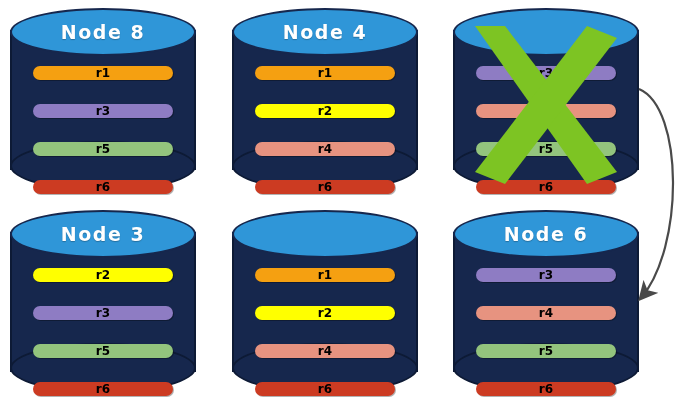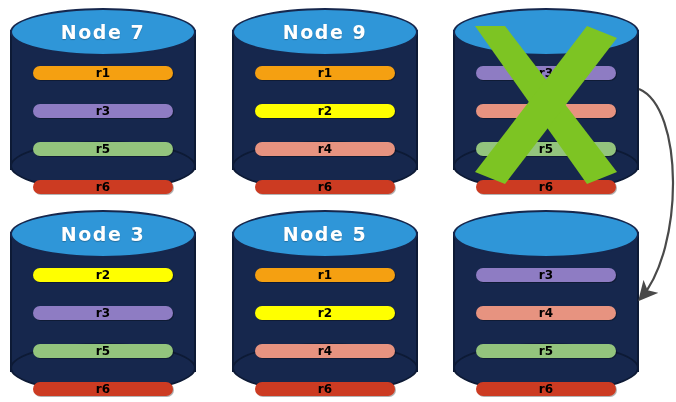--- a/index.html
+++ b/index.html
@@ -128,34 +128,34 @@
   <div class="node" style="left:10px; top:8px;">
     <div class="cyl-body"></div>
     <div class="cyl-bottom"></div>
     <div class="bars">
       <div class="bar" style="background: rgb(245, 160, 17);">r1</div>
       <div class="bar" style="background: rgb(142, 124, 195);">r3</div>
       <div class="bar" style="background: rgb(147, 196, 125);">r5</div>
       <div class="bar" style="background: rgb(204, 59, 34);">r6</div>
     </div>
     <div class="cyl-top"></div>
-    <div class="cyl-title">Node 7</div>
+    <div class="cyl-title">Node 8</div>
   </div>
 
   <div class="node" style="left:232px; top:8px;">
     <div class="cyl-body"></div>
     <div class="cyl-bottom"></div>
     <div class="bars">
       <div class="bar" style="background: rgb(245, 160, 17);">r1</div>
       <div class="bar" style="background: rgb(255, 255, 0);">r2</div>
       <div class="bar" style="background: rgb(231, 147, 128);">r4</div>
       <div class="bar" style="background: rgb(204, 59, 34);">r6</div>
     </div>
     <div class="cyl-top"></div>
-    <div class="cyl-title">Node 9</div>
+    <div class="cyl-title">Node 4</div>
   </div>
 
   <div class="node" style="left:453px; top:8px;">
     <div class="cyl-body"></div>
     <div class="cyl-bottom"></div>
     <div class="bars">
       <div class="bar" style="background: rgb(142, 124, 195);">r3</div>
       <div class="bar" style="background: rgb(231, 147, 128);">r4</div>
       <div class="bar" style="background: rgb(147, 196, 125);">r5</div>
       <div class="bar" style="background: rgb(204, 59, 34);">r6</div>
@@ -185,33 +185,33 @@
   <div class="node" style="left:232px; top:210px;">
     <div class="cyl-body"></div>
     <div class="cyl-bottom"></div>
     <div class="bars">
       <div class="bar" style="background: rgb(245, 160, 17);">r1</div>
       <div class="bar" style="background: rgb(255, 255, 0);">r2</div>
       <div class="bar" style="background: rgb(231, 147, 128);">r4</div>
       <div class="bar" style="background: rgb(204, 59, 34);">r6</div>
     </div>
     <div class="cyl-top"></div>
-    <div class="cyl-title">Node 5</div>
   </div>
 
   <div class="node" style="left:453px; top:210px;">
     <div class="cyl-body"></div>
     <div class="cyl-bottom"></div>
     <div class="bars">
       <div class="bar" style="background: rgb(142, 124, 195);">r3</div>
       <div class="bar" style="background: rgb(231, 147, 128);">r4</div>
       <div class="bar" style="background: rgb(147, 196, 125);">r5</div>
       <div class="bar" style="background: rgb(204, 59, 34);">r6</div>
     </div>
     <div class="cyl-top"></div>
+    <div class="cyl-title">Node 6</div>
   </div>
 
   <svg class="arrow-layer" viewBox="0 0 676 402">
     <defs>
       <marker id="arrowhead" markerWidth="9" markerHeight="9" refX="7" refY="4.5" orient="auto" markerUnits="strokeWidth">
         <path d="M 0 0 L 9 4.5 L 0 9 L 2.4 4.5 Z" fill="#4a4a4a"></path>
       </marker>
     </defs>
     <path d="M 639 89 C 684 108, 684 248, 641 298" fill="none" stroke="#4a4a4a" stroke-width="2.2" marker-end="url(#arrowhead)"></path>
   </svg>

